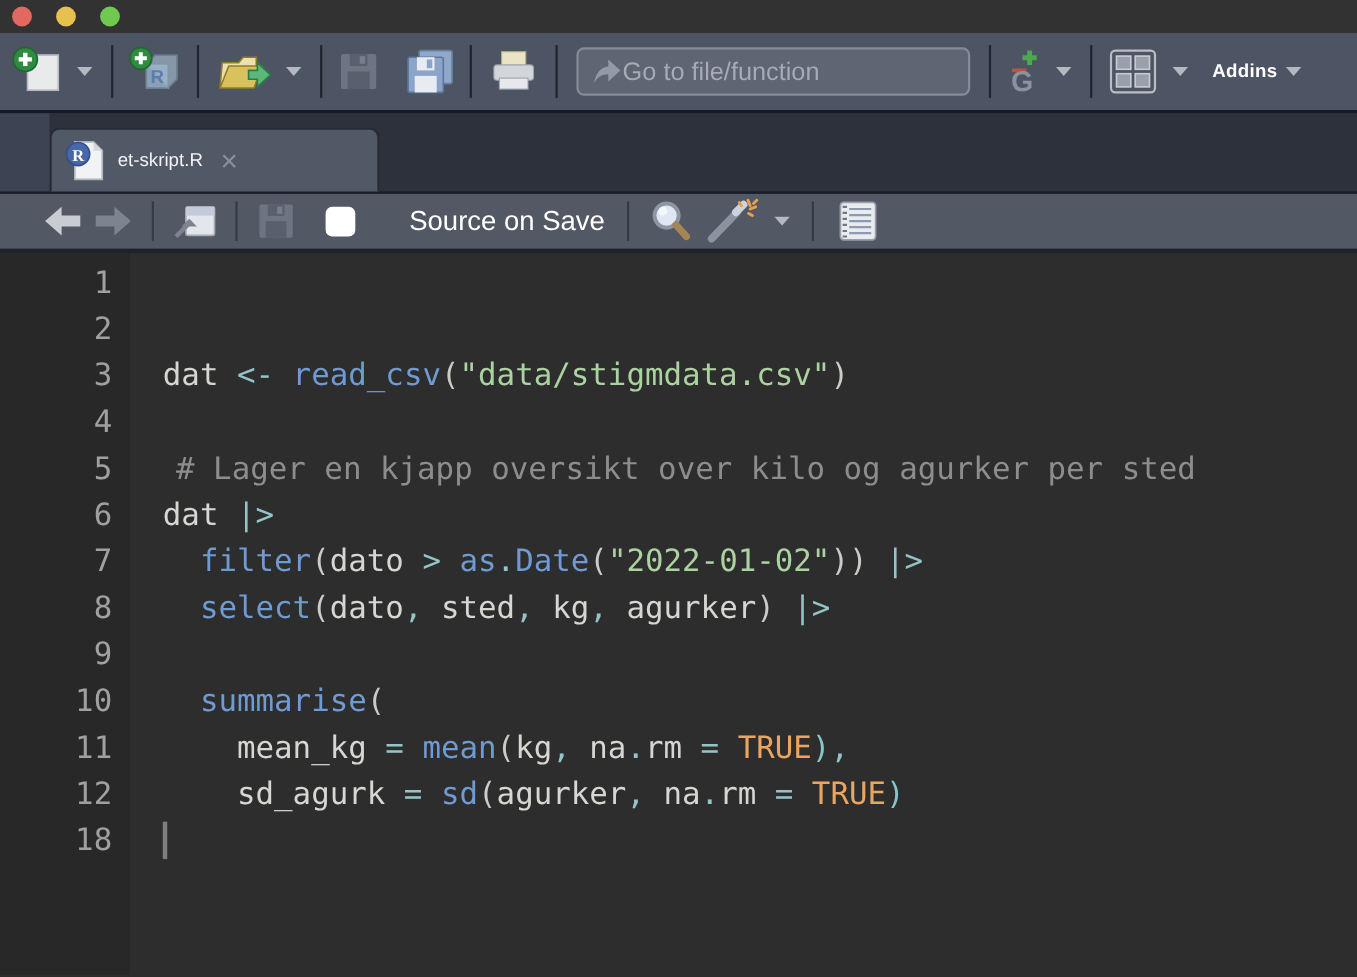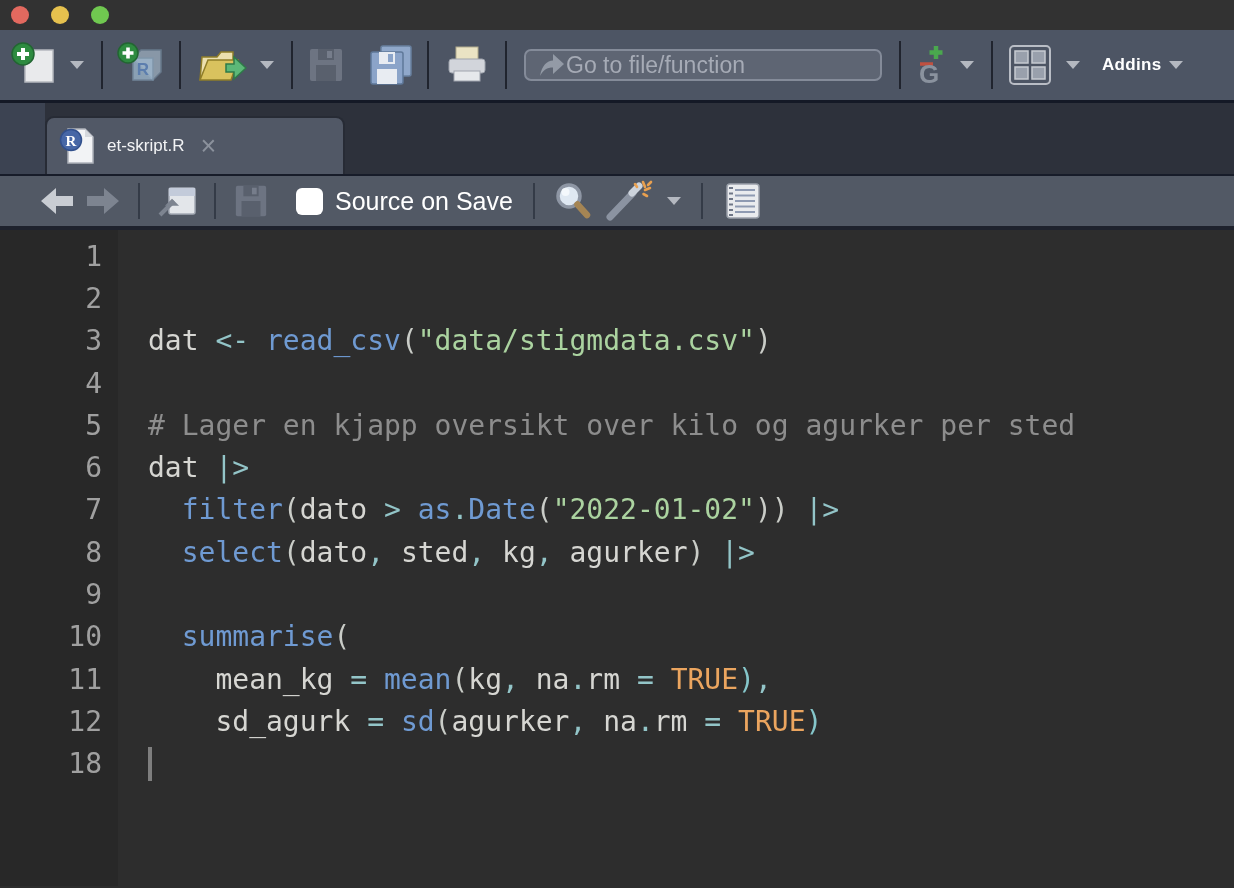--- a/index.html
+++ b/index.html
@@ -13,55 +13,55 @@
   .light.yellow { background:var(--traffic-yellow); }
   .light.green  { background:var(--traffic-green); }
 
   
   .toolbar { height:73px; background:var(--toolbar-bg); display:flex; align-items:center;
              padding:0 6px; border-bottom:3px solid #141926; }
   .tb-btn { display:flex; align-items:center; padding:4px 5px; border-radius:4px; }
   .chev { width:0; height:0; border-left:7px solid transparent; border-right:7px solid transparent;
           border-top:8px solid #b4b8c0; margin:0 8px; }
   .vsep { width:2px; height:48px; background:#20242e; margin:0 9px; }
-  .goto-box { display:flex; align-items:center; width:358px; height:32px; margin:0 8px;
+  .goto-box { display:flex; align-items:center; width:358px; height:44px; margin:0 8px;
               background:#5e6573; border:2px solid #848b99; border-radius:7px; padding:0 10px; }
   .goto-box input { flex:1; border:none; outline:none; background:transparent;
                     font-size:23px; color:#e6e8ec; font-family:"Liberation Sans",sans-serif; }
   .goto-box input::placeholder { color:#a6abb6; }
   .addins { color:#ffffff; font-size:17px; font-weight:600; margin-left:14px; letter-spacing:.3px; }
 
   
   .tabstrip { height:73px; background:var(--tabstrip-bg); display:flex; align-items:flex-end;
               border-bottom:2px solid #171c29; position:relative; }
   .tabstrip-leftpad { width:45px; height:100%; background:#3c4352; }
   .tab { height:58px; background:var(--tab-bg); border:2px solid #272b35; border-bottom:none;
          border-radius:9px 9px 0 0; display:flex; align-items:center; padding:0 16px 0 12px; min-width:300px; }
   .tab-title { color:#f2f3f5; font-size:17px; margin:0 10px 0 12px; }
   .tab-close { color:#8b919c; font-size:27px; line-height:20px; margin-left:6px; }
 
   
   .edbar { height:54px; background:#525965; display:flex; align-items:center;
            padding:0 10px 0 34px; border-bottom:4px solid #1e222d; }
   .edbar .vsep2 { width:2px; height:36px; background:#343b47; margin:0 12px; }
   .checkbox { width:27px; height:27px; background:#ffffff; border-radius:6px; margin:0 12px 0 22px; }
-  .sos-label { color:#ffffff; font-size:25px; }
+  .sos-label { color:#ffffff; font-size:25px;margin-left:37px; }
 
   
   .editor { position:relative; height:656px; background:var(--editor-bg); padding-top:5px; }
   .gutter-bg { position:absolute; left:0; top:0; width:118px; height:100%; background:var(--gutter-bg); }
   .code-row { position:relative; display:flex; align-items:center; height:42.3px;
               font-family:"DejaVu Sans Mono","Liberation Mono",monospace; font-size:28px; }
   .gut { flex:none; width:118px; text-align:right; padding-right:16px; color:var(--gutter-num); }
   .codetext { white-space:pre; padding-left:30px; color:var(--default-text); }
   .tok-def   { color:var(--default-text); }
   .tok-kw    { color:var(--keyword-purple); }
   .tok-fn    { color:var(--function-blue); }
   .tok-str   { color:var(--string-green); }
-  .tok-com   { color:var(--comment-gray); }
+  .tok-com   { color:var(--comment-gray);margin-left:12px; }
   .tok-op    { color:var(--operator-cyan); }
   .tok-const { color:var(--constant-orange); }
   .tok-paren { color:var(--paren-light); }
   .tok-parenc{ color:var(--paren-cyan); }
   .cursor { display:inline-block; width:4px; height:34px; background:#7e7e7e; vertical-align:-7px; }
 </style>
 </head>
 <body>
 
 <div class="titlebar">

